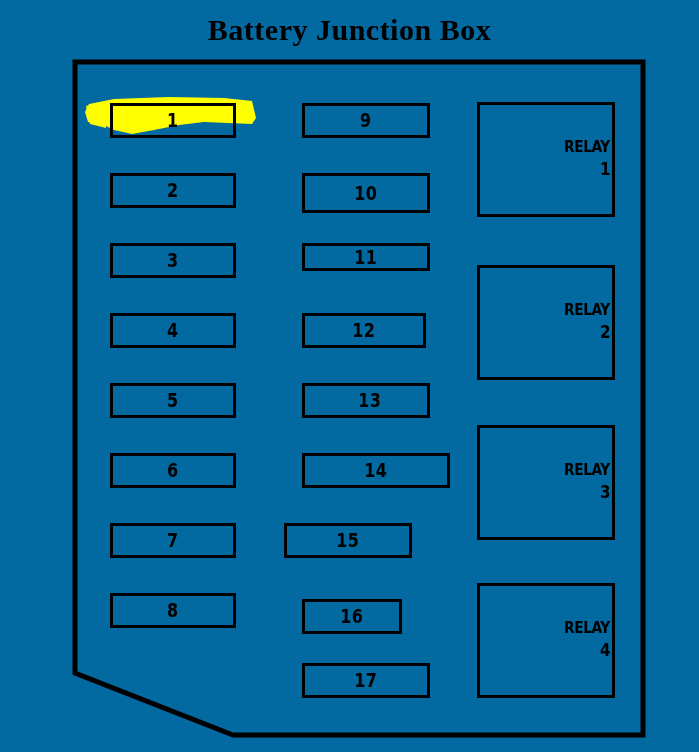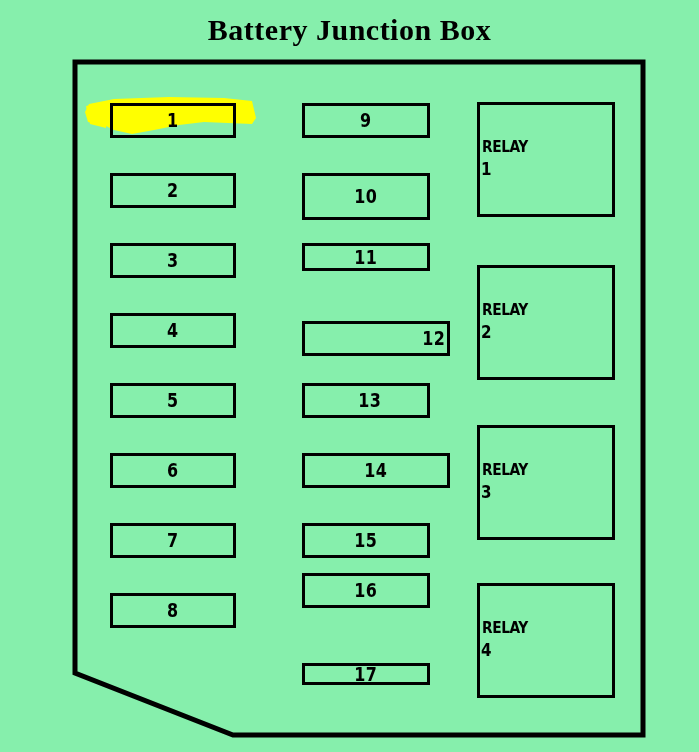--- a/index.html
+++ b/index.html
@@ -8,21 +8,21 @@
     padding: 0;
     background: #ffffff;
   }
   body {
     font-family: "Liberation Sans", sans-serif;
   }
   #page {
     position: relative;
     width: 699px;
     height: 752px;
-    background: #86efac;
+    background: #0369a1;
     overflow: hidden;
   }
 
   
   #title {
     position: absolute;
     left: 0;
     top: 13px;
     width: 699px;
     text-align: center;
@@ -74,21 +74,21 @@
   }
 
   
   .relay {
     position: absolute;
     box-sizing: border-box;
     border: 3px solid #000000;
     background: transparent;
     display: flex;
     flex-direction: column;
-    align-items: flex-start;
+    align-items: flex-end;
     justify-content: center;
   }
   .relay-word {
     font-family: "DejaVu Sans", "Liberation Sans", sans-serif;
     font-size: 15px;
     font-weight: bold;
     color: #000000;
     line-height: 1.05;
     letter-spacing: -0.5px;
     transform: scaleX(0.92);
@@ -141,42 +141,42 @@
       </div>
       <div class="fuse" style="left: 110px; top: 523px; width: 126px; height: 35px;">
         <span class="fuse-label">7</span>
       </div>
       <div class="fuse" style="left: 110px; top: 593px; width: 126px; height: 35px;">
         <span class="fuse-label">8</span>
       </div>
       <div class="fuse" style="left: 302px; top: 103px; width: 128px; height: 35px;">
         <span class="fuse-label">9</span>
       </div>
-      <div class="fuse" style="left: 302px; top: 173px; width: 128px; height: 47px;">
+      <div class="fuse" style="left: 302px; top: 173px; width: 128px; height: 40px;">
         <span class="fuse-label">10</span>
       </div>
       <div class="fuse" style="left: 302px; top: 243px; width: 128px; height: 28px;">
         <span class="fuse-label">11</span>
       </div>
-      <div class="fuse" style="left: 302px; top: 321px; width: 148px; height: 35px; justify-content: flex-end;">
+      <div class="fuse" style="left: 302px; top: 313px; width: 124px; height: 35px;">
         <span class="fuse-label">12</span>
       </div>
       <div class="fuse" style="left: 302px; top: 383px; width: 128px; height: 35px; padding-left: 8px;">
         <span class="fuse-label">13</span>
       </div>
       <div class="fuse" style="left: 302px; top: 453px; width: 148px; height: 35px;">
         <span class="fuse-label">14</span>
       </div>
-      <div class="fuse" style="left: 302px; top: 523px; width: 128px; height: 35px;">
+      <div class="fuse" style="left: 284px; top: 523px; width: 128px; height: 35px;">
         <span class="fuse-label">15</span>
       </div>
-      <div class="fuse" style="left: 302px; top: 573px; width: 128px; height: 35px;">
+      <div class="fuse" style="left: 302px; top: 599px; width: 100px; height: 35px;">
         <span class="fuse-label">16</span>
       </div>
-      <div class="fuse" style="left: 302px; top: 663px; width: 128px; height: 22px; text-align: right;">
+      <div class="fuse" style="left: 302px; top: 663px; width: 128px; height: 35px; text-align: right;">
         <span class="fuse-label">17</span>
       </div>
       <div class="relay" style="left: 477px; top: 102px; width: 138px; height: 115px;">
         <span class="relay-word">RELAY</span>
         <span class="relay-num">1</span>
       </div>
       <div class="relay" style="left: 477px; top: 265px; width: 138px; height: 115px;">
         <span class="relay-word">RELAY</span>
         <span class="relay-num">2</span>
       </div>

